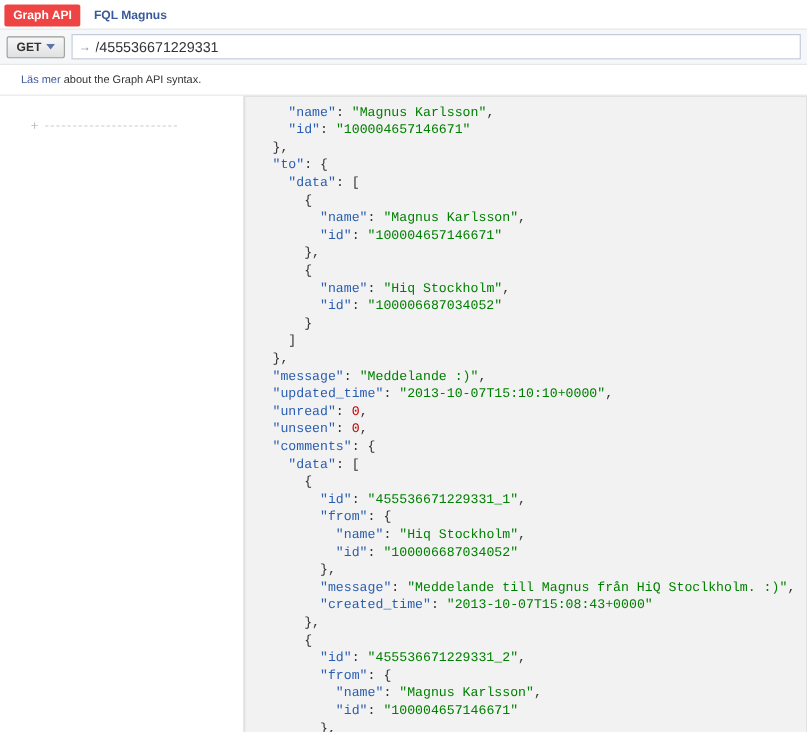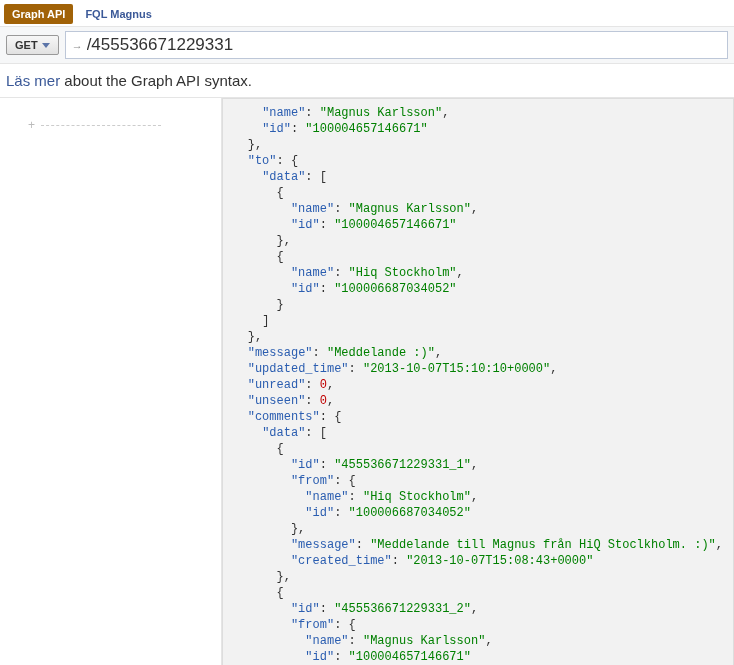--- a/index.html
+++ b/index.html
@@ -1,27 +1,27 @@
 <!DOCTYPE html>
 <html><head>
 <meta charset="utf-8">
 <style>
   * { box-sizing: border-box; margin: 0; padding: 0; }
   body { font-family: "Lucida Grande", Tahoma, Verdana, Arial, sans-serif; font-size: 11px; color: #333; background: #fff; width: 734px; }
   .tabs { display: flex; gap: 4px; padding: 4px 4px 0 4px; }
   .tab { padding: 4px 8px; font-weight: bold; border-radius: 2px; cursor: pointer; }
-  .tab.active { background: #a16207; color: #fff; }
+  .tab.active { background: #ef4444; color: #fff; }
   .tab.inactive { color: #3b5998; background: transparent; }
   .request-bar { display: flex; align-items: center; gap: 6px; padding: 4px 6px; margin-top: 2px; border-top:1px solid #e5e5e5; border-bottom:1px solid #e5e5e5; background:#f6f7f8; }
   .method-btn { background: linear-gradient(#f7f7f7,#e1e1e1); border:1px solid #999; border-radius:2px; padding:3px 8px; font-weight:bold; font-size:11px; display:flex; align-items:center; gap:4px; cursor:pointer;text-align:center; }
   .method-btn .tri { width:0; height:0; border-left:4px solid transparent; border-right:4px solid transparent; border-top:5px solid #5b74a8; }
   .path-box { flex:1; background:#fff; border:1px solid #bdc7d8; padding:3px 6px; display:flex; align-items:center; gap:4px; }
   .arrow { color:#888; font-size:11px; }
-  .path-input { border:none; outline:none; font-size:17px; flex:1; color:#333; }
-  .syntax-hint { padding:8px 6px; font-size:15px; color:#333; }
+  .path-input { border:none; outline:none; font-size:13px; flex:1; color:#333; }
+  .syntax-hint { padding:8px 19px; font-size:10px; color:#333; }
   .syntax-hint a { color:#3b5998; text-decoration:none; }
   .main { display:flex; border-top:1px solid #e5e5e5; }
   .left { width:266px; padding:10px 8px; font-size:11px; }
   .node-label { color:#333; }
   .add-row { margin-top:10px; color:#ccc; display:flex; align-items:center; gap:6px; padding-left:20px; }
   .plus { color:#bbb; font-size:12px; }
   .dashes { border-bottom:1px dashed #ccc; width:120px; height:1px; }
   .right { flex:1; border-left:1px solid #e5e5e5; }
   .json-pane { background:#f2f2f2; border:1px solid #ddd; margin:0; padding:6px 10px 10px 10px; font-family:"Courier New",monospace; font-size:12px; line-height:16px; white-space:pre; color:#333; overflow-x:auto; }
   .k { color:#2a5db0; } 

